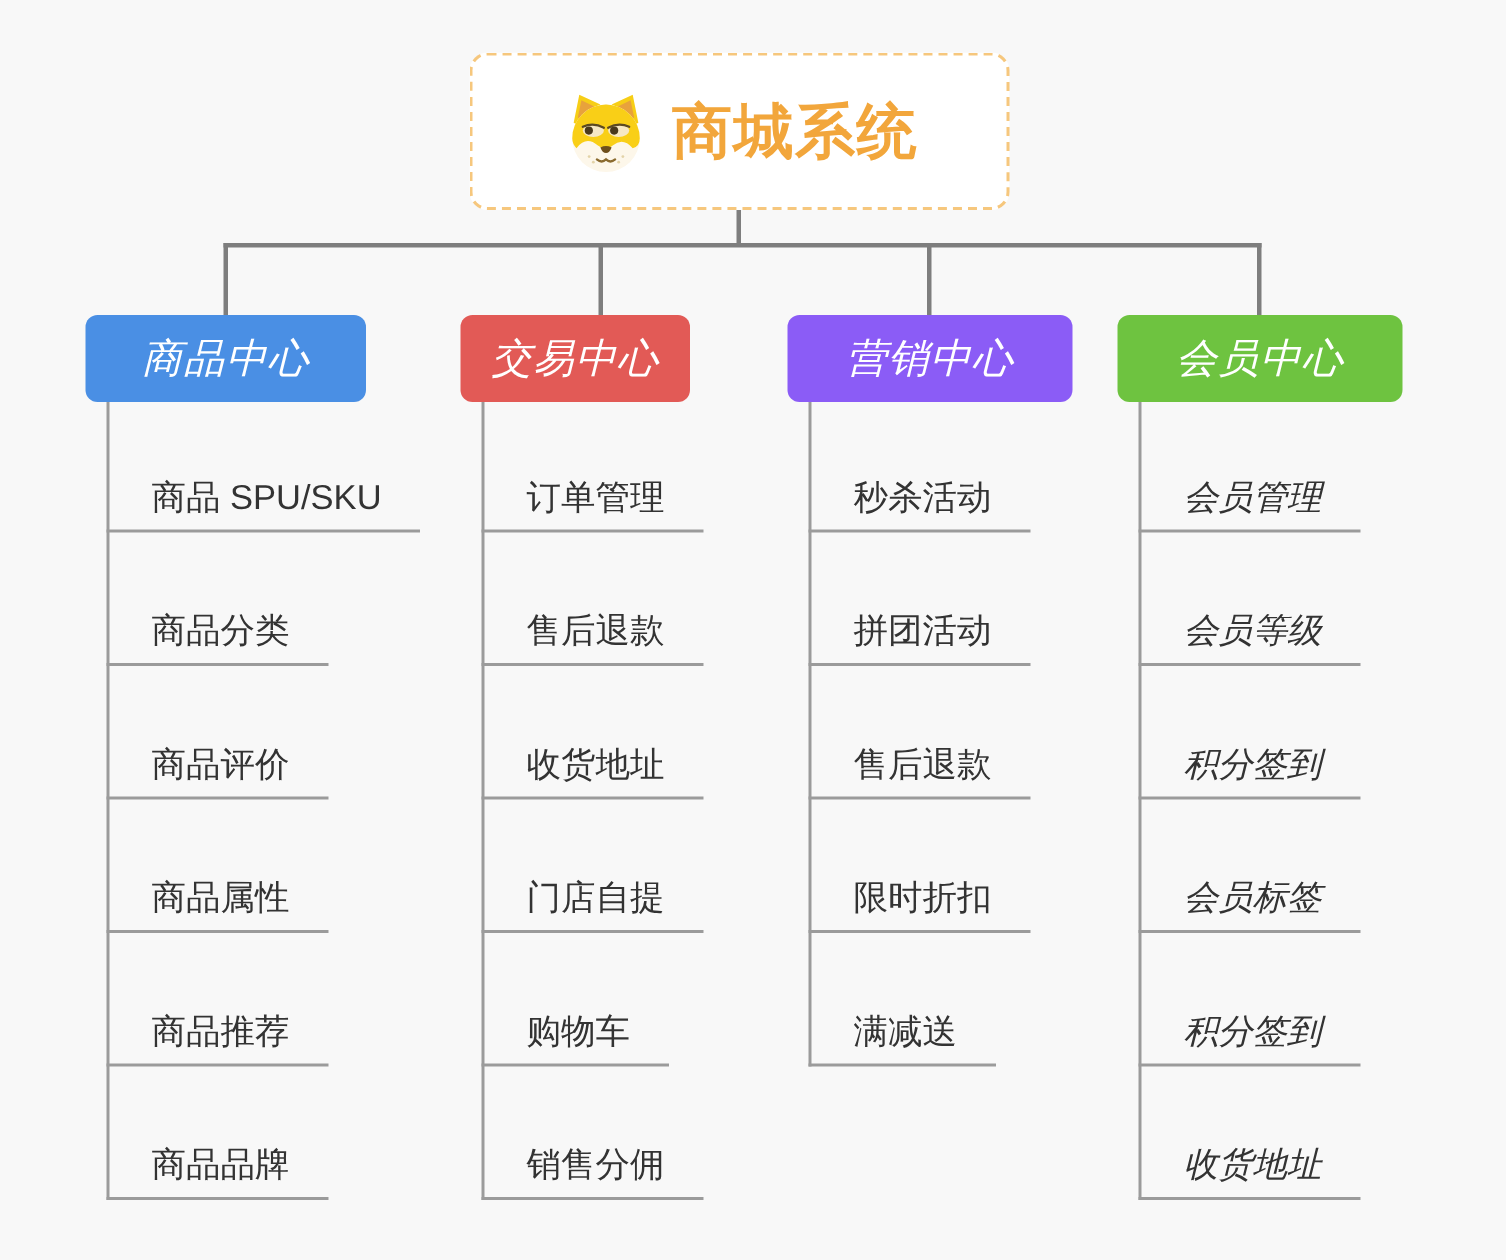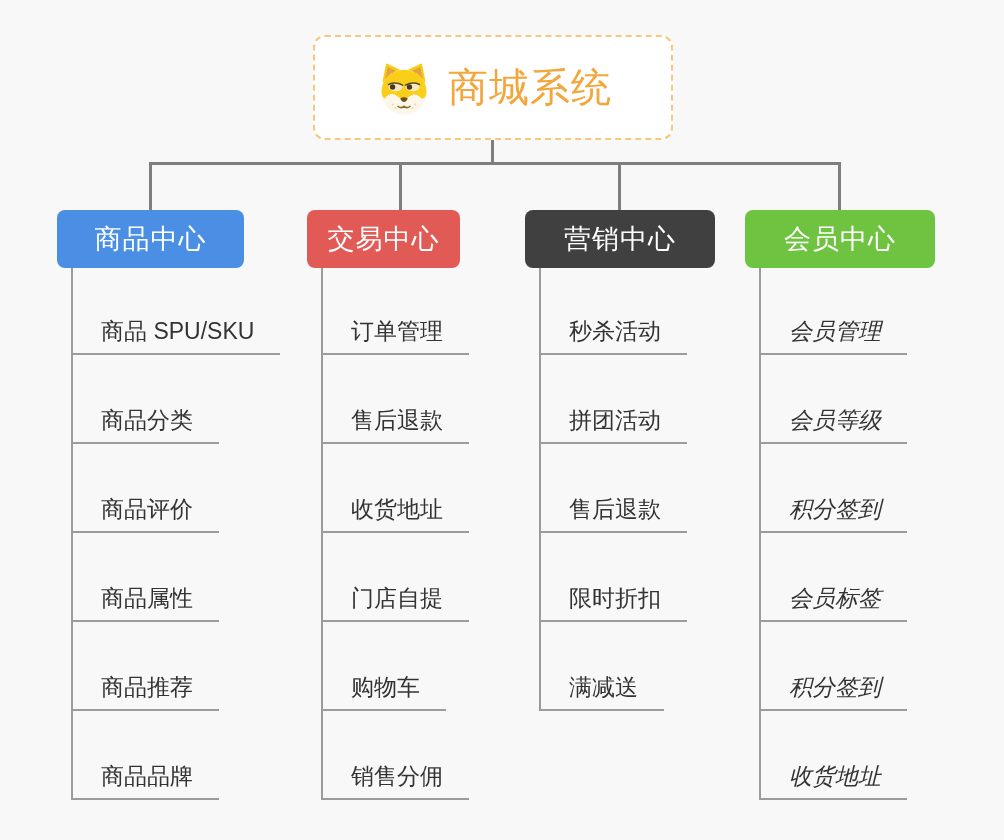--- a/index.html
+++ b/index.html
@@ -54,20 +54,21 @@
     display: flex;
     align-items: center;
     justify-content: center;
     cursor: pointer;
   }
   .branch-box span {
     color: #ffffff;
     font-size: 27px;
     letter-spacing: 1px;
     white-space: nowrap;
+    font-style: italic;
   }
 
   
   .leaf-col {
     position: absolute;
     top: 268px;
     border-left: 2px solid #9b9b9b;
     text-align: center;
   }
   .leaf {
@@ -116,21 +117,21 @@
         <path d="M28 41.5 Q32 39.5 36 41.5 Q34.5 45.5 32 45.5 Q29.5 45.5 28 41.5 Z" fill="#6e4f1c"></path>
 
         <path d="M25.5 50 Q29 53 32 50 Q35 53 38.5 50" stroke="#8a6a2e" stroke-width="1.6" fill="none" stroke-linecap="round"></path>
 
         <circle cx="20" cy="48" r="1" fill="#e3d3a8"></circle>
         <circle cx="23" cy="52" r="1" fill="#e3d3a8"></circle>
         <circle cx="44" cy="48" r="1" fill="#e3d3a8"></circle>
         <circle cx="41" cy="52" r="1" fill="#e3d3a8"></circle>
       </svg>
     </span>
-    <span class="root-title" style="color: rgb(242, 166, 59);">商城系统</span>
+    <span class="root-title" style="color: rgb(242, 166, 59); font-weight: bold;">商城系统</span>
   </div>
 
   <div class="connector stem-root" style="background: rgb(126, 126, 126);"></div>
   <div class="connector h-line" style="background: rgb(126, 126, 126);"></div>
 
   <div id="branches">
     <div class="branch">
       <div class="connector branch-stem" style="left: 149px; background: rgb(126, 126, 126);"></div>
       <div class="branch-box" style="left: 57px; width: 187px; background: rgb(74, 143, 228);">
         <span>商品中心</span>
@@ -189,21 +190,21 @@
     </div>
 
     <div class="leaf">
       <span class="leaf-text">销售分佣</span>
     </div>
   </div>
     </div>
 
     <div class="branch">
       <div class="connector branch-stem" style="left: 618px; background: rgb(126, 126, 126);"></div>
-      <div class="branch-box" style="left: 525px; width: 190px; background: #404040;">
+      <div class="branch-box" style="left: 525px; width: 190px; background: #8b5cf6;">
         <span>营销中心</span>
       </div>
       <div class="leaf-col" style="left: 539px;">
 
     <div class="leaf">
       <span class="leaf-text">秒杀活动</span>
     </div>
 
     <div class="leaf">
       <span class="leaf-text">拼团活动</span>

